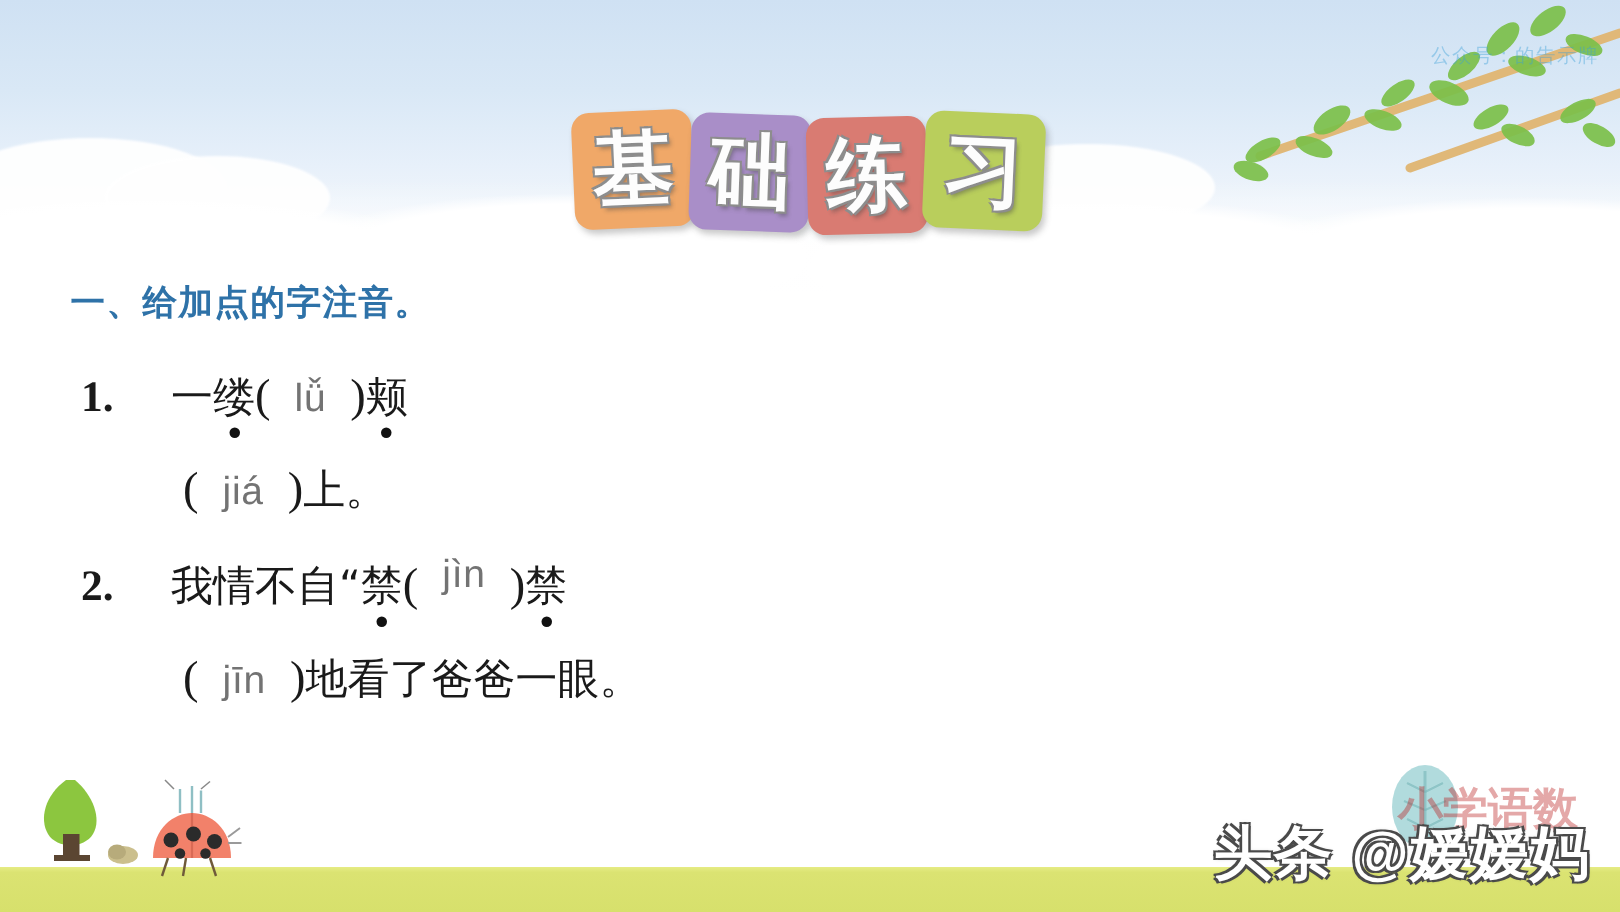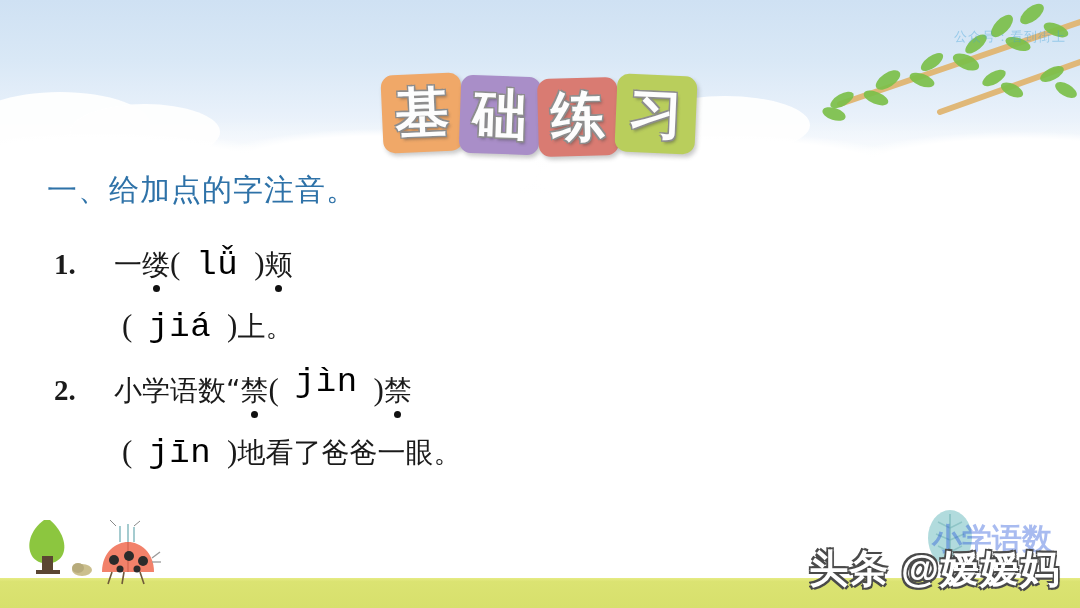--- a/index.html
+++ b/index.html
@@ -76,21 +76,21 @@
     letter-spacing: 1px;
     white-space: nowrap;
   }
   .wm-mid {
     position: absolute;
     right: 28px;
     bottom: 48px;
     font-family: "Liberation Sans", sans-serif;
     font-size: 30px;
     font-weight: bold;
-    color: #1d4ed8;
+    color: #b91c1c;
     opacity: .38;
     white-space: nowrap;
   }
   .wm-bottom {
     position: absolute;
     right: 20px;
     bottom: 12px;
     font-family: "Liberation Sans", sans-serif;
     font-size: 39px;
     font-weight: bold;
@@ -135,23 +135,23 @@
   }
   .tile.t0 { transform: rotate(-2.5deg); }
   .tile.t1 { transform: rotate(2deg);    margin-top: 2px; }
   .tile.t2 { transform: rotate(-1.5deg); margin-top: 4px; }
   .tile.t3 { transform: rotate(2.5deg);  margin-top: 1px; }
 
   
   .section-heading {
     position: absolute;
     left: 47px;
-    top: 170px;
-    font-size: 30px;
-    font-weight: normal;
+    top: 186px;
+    font-size: 23px;
+    font-weight: bold;
     letter-spacing: 1px;
     white-space: nowrap;
   }
 
   
   .exercises {
     position: absolute;
     left: 54px;
     top: 248px;
     width: 990px;
@@ -195,23 +195,23 @@
     height: 7px;
     margin-left: -3.5px;
     background: #111;
     border-radius: 50%;
   }
   .paren {
     font-family: "Liberation Serif", serif;
     font-size: 31px;
   }
   .pinyin {
-    font-family: Liberation Mono, monospace;
-    font-size: 34px;
-    color: #000000;
+    font-family: Liberation Sans, sans-serif;
+    font-size: 26px;
+    color: #737373;
     padding: 0 16px;
     letter-spacing: .5px;
   }
   .pinyin.raised { position: relative; top: -9px; }
 
   
   .grass {
     position: absolute;
     left: 0;
     bottom: 0;
@@ -270,21 +270,21 @@
         <ellipse cx="62" cy="100" rx="13" ry="6" transform="rotate(-30 62 100)"></ellipse>
         <ellipse cx="54" cy="114" rx="12" ry="6" transform="rotate(18 54 114)"></ellipse>
         <ellipse cx="214" cy="78" rx="13" ry="6" transform="rotate(-30 214 78)"></ellipse>
         <ellipse cx="232" cy="90" rx="12" ry="6" transform="rotate(26 232 90)"></ellipse>
         <ellipse cx="272" cy="74" rx="13" ry="6" transform="rotate(-28 272 74)"></ellipse>
         <ellipse cx="286" cy="90" rx="12" ry="6" transform="rotate(30 286 90)"></ellipse>
       </g>
     </svg>
   </div>
 
-  <div class="wm-top">公众号：看到街上</div>
+  <div class="wm-top">公众号：的告示牌</div>
 
   <div class="title-block">
     <div class="tile t0" style="background:#F0A868">
       <span>基</span>
     </div>
     <div class="tile t1" style="background:#A98EC8">
       <span>础</span>
     </div>
     <div class="tile t2" style="background:#D97B72">
       <span>练</span>
@@ -310,21 +310,21 @@
 
     <div class="q-line l2">
       <span class="paren">(</span>
       <span class="pinyin">jiá</span>
       <span class="paren">)</span>
       <span class="seg">上。</span>
     </div>
 
     <div class="q-line l3">
       <span class="q-num">2.</span>
-      <span class="seg">小学语数“</span>
+      <span class="seg">我情不自“</span>
       <span class="seg dotted">禁</span>
       <span class="paren">(</span>
       <span class="pinyin raised">jìn</span>
       <span class="paren">)</span>
       <span class="seg dotted">禁</span>
     </div>
 
     <div class="q-line l4">
       <span class="paren">(</span>
       <span class="pinyin">jīn</span>

